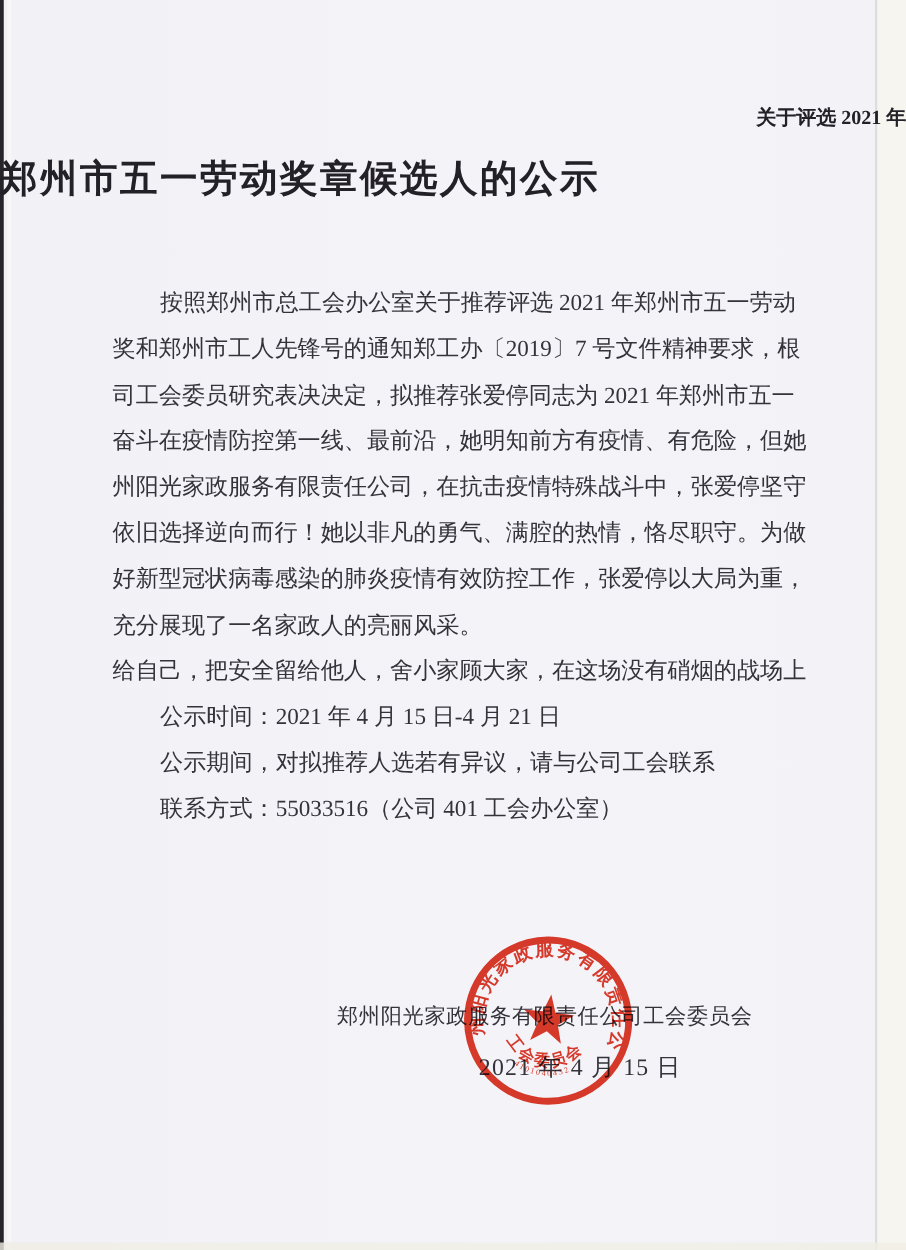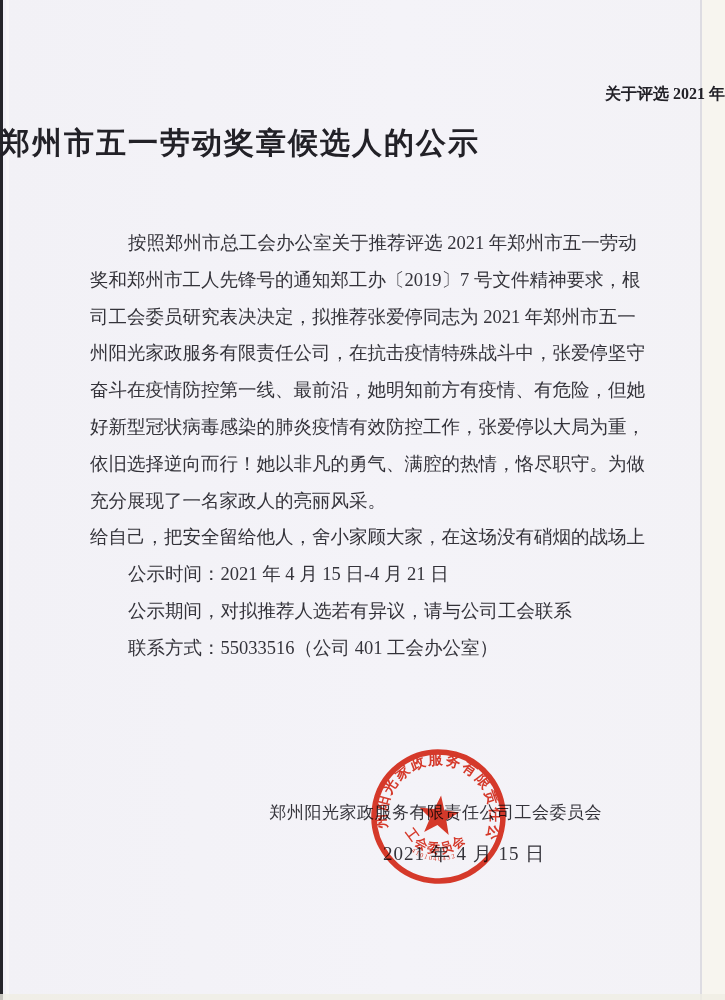--- a/index.html
+++ b/index.html
@@ -65,24 +65,24 @@
   <div class="edge-right"></div>
   <div class="edge-bottom"></div>
 
   <div class="title1">关于评选 2021 年</div>
   <div class="title2">郑州市五一劳动奖章候选人的公示</div>
 
   <div class="body-text">
     <div class="line indent">按照郑州市总工会办公室关于推荐评选 2021 年郑州市五一劳动</div>
     <div class="line">奖和郑州市工人先锋号的通知郑工办〔2019〕7 号文件精神要求，根</div>
     <div class="line">司工会委员研究表决决定，拟推荐张爱停同志为 2021 年郑州市五一</div>
+    <div class="line">奋斗在疫情防控第一线、最前沿，她明知前方有疫情、有危险，但她</div>
     <div class="line">州阳光家政服务有限责任公司，在抗击疫情特殊战斗中，张爱停坚守</div>
-    <div class="line">奋斗在疫情防控第一线、最前沿，她明知前方有疫情、有危险，但她</div>
+    <div class="line">依旧选择逆向而行！她以非凡的勇气、满腔的热情，恪尽职守。为做</div>
     <div class="line">好新型冠状病毒感染的肺炎疫情有效防控工作，张爱停以大局为重，</div>
-    <div class="line">依旧选择逆向而行！她以非凡的勇气、满腔的热情，恪尽职守。为做</div>
     <div class="line">充分展现了一名家政人的亮丽风采。</div>
     <div class="line">给自己，把安全留给他人，舍小家顾大家，在这场没有硝烟的战场上</div>
     <div class="line indent">公示时间：2021 年 4 月 15 日-4 月 21 日</div>
     <div class="line indent">公示期间，对拟推荐人选若有异议，请与公司工会联系</div>
     <div class="line indent">联系方式：55033516（公司 401 工会办公室）</div>
   </div>
 
   <div class="signature">郑州阳光家政服务有限责任公司工会委员会</div>
   <div class="date">2021 年 4 月 15 日</div>
 

